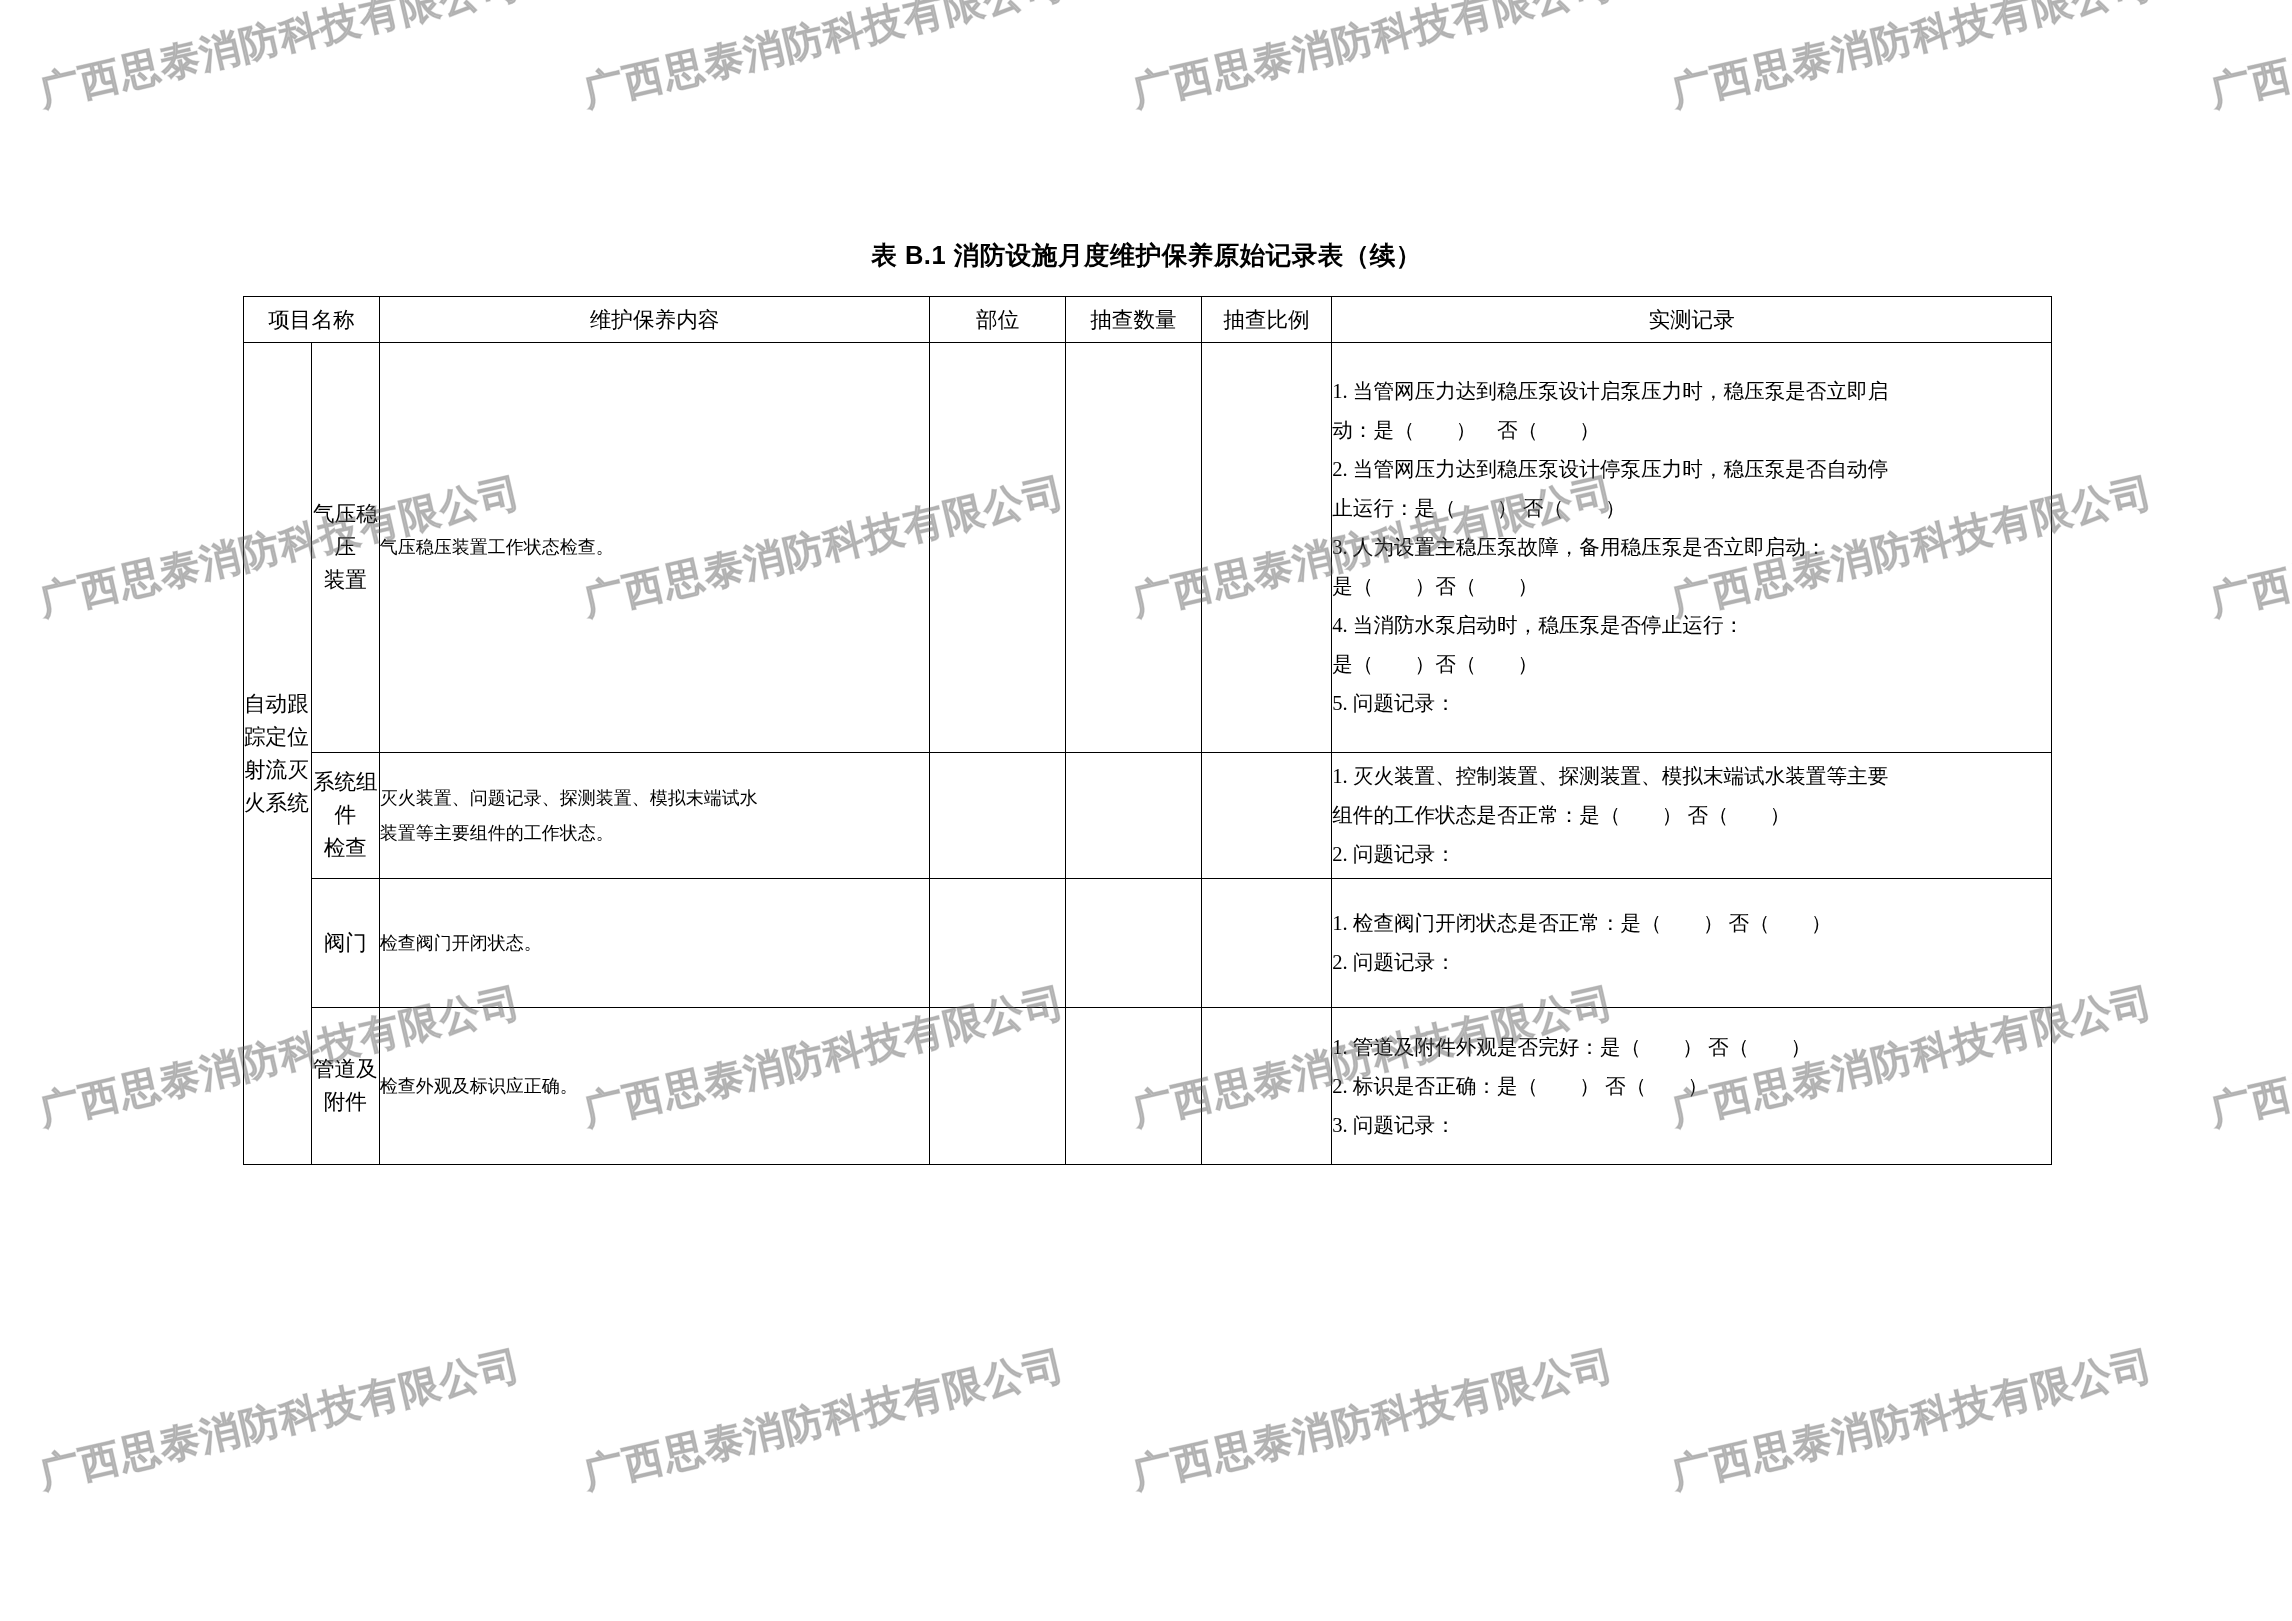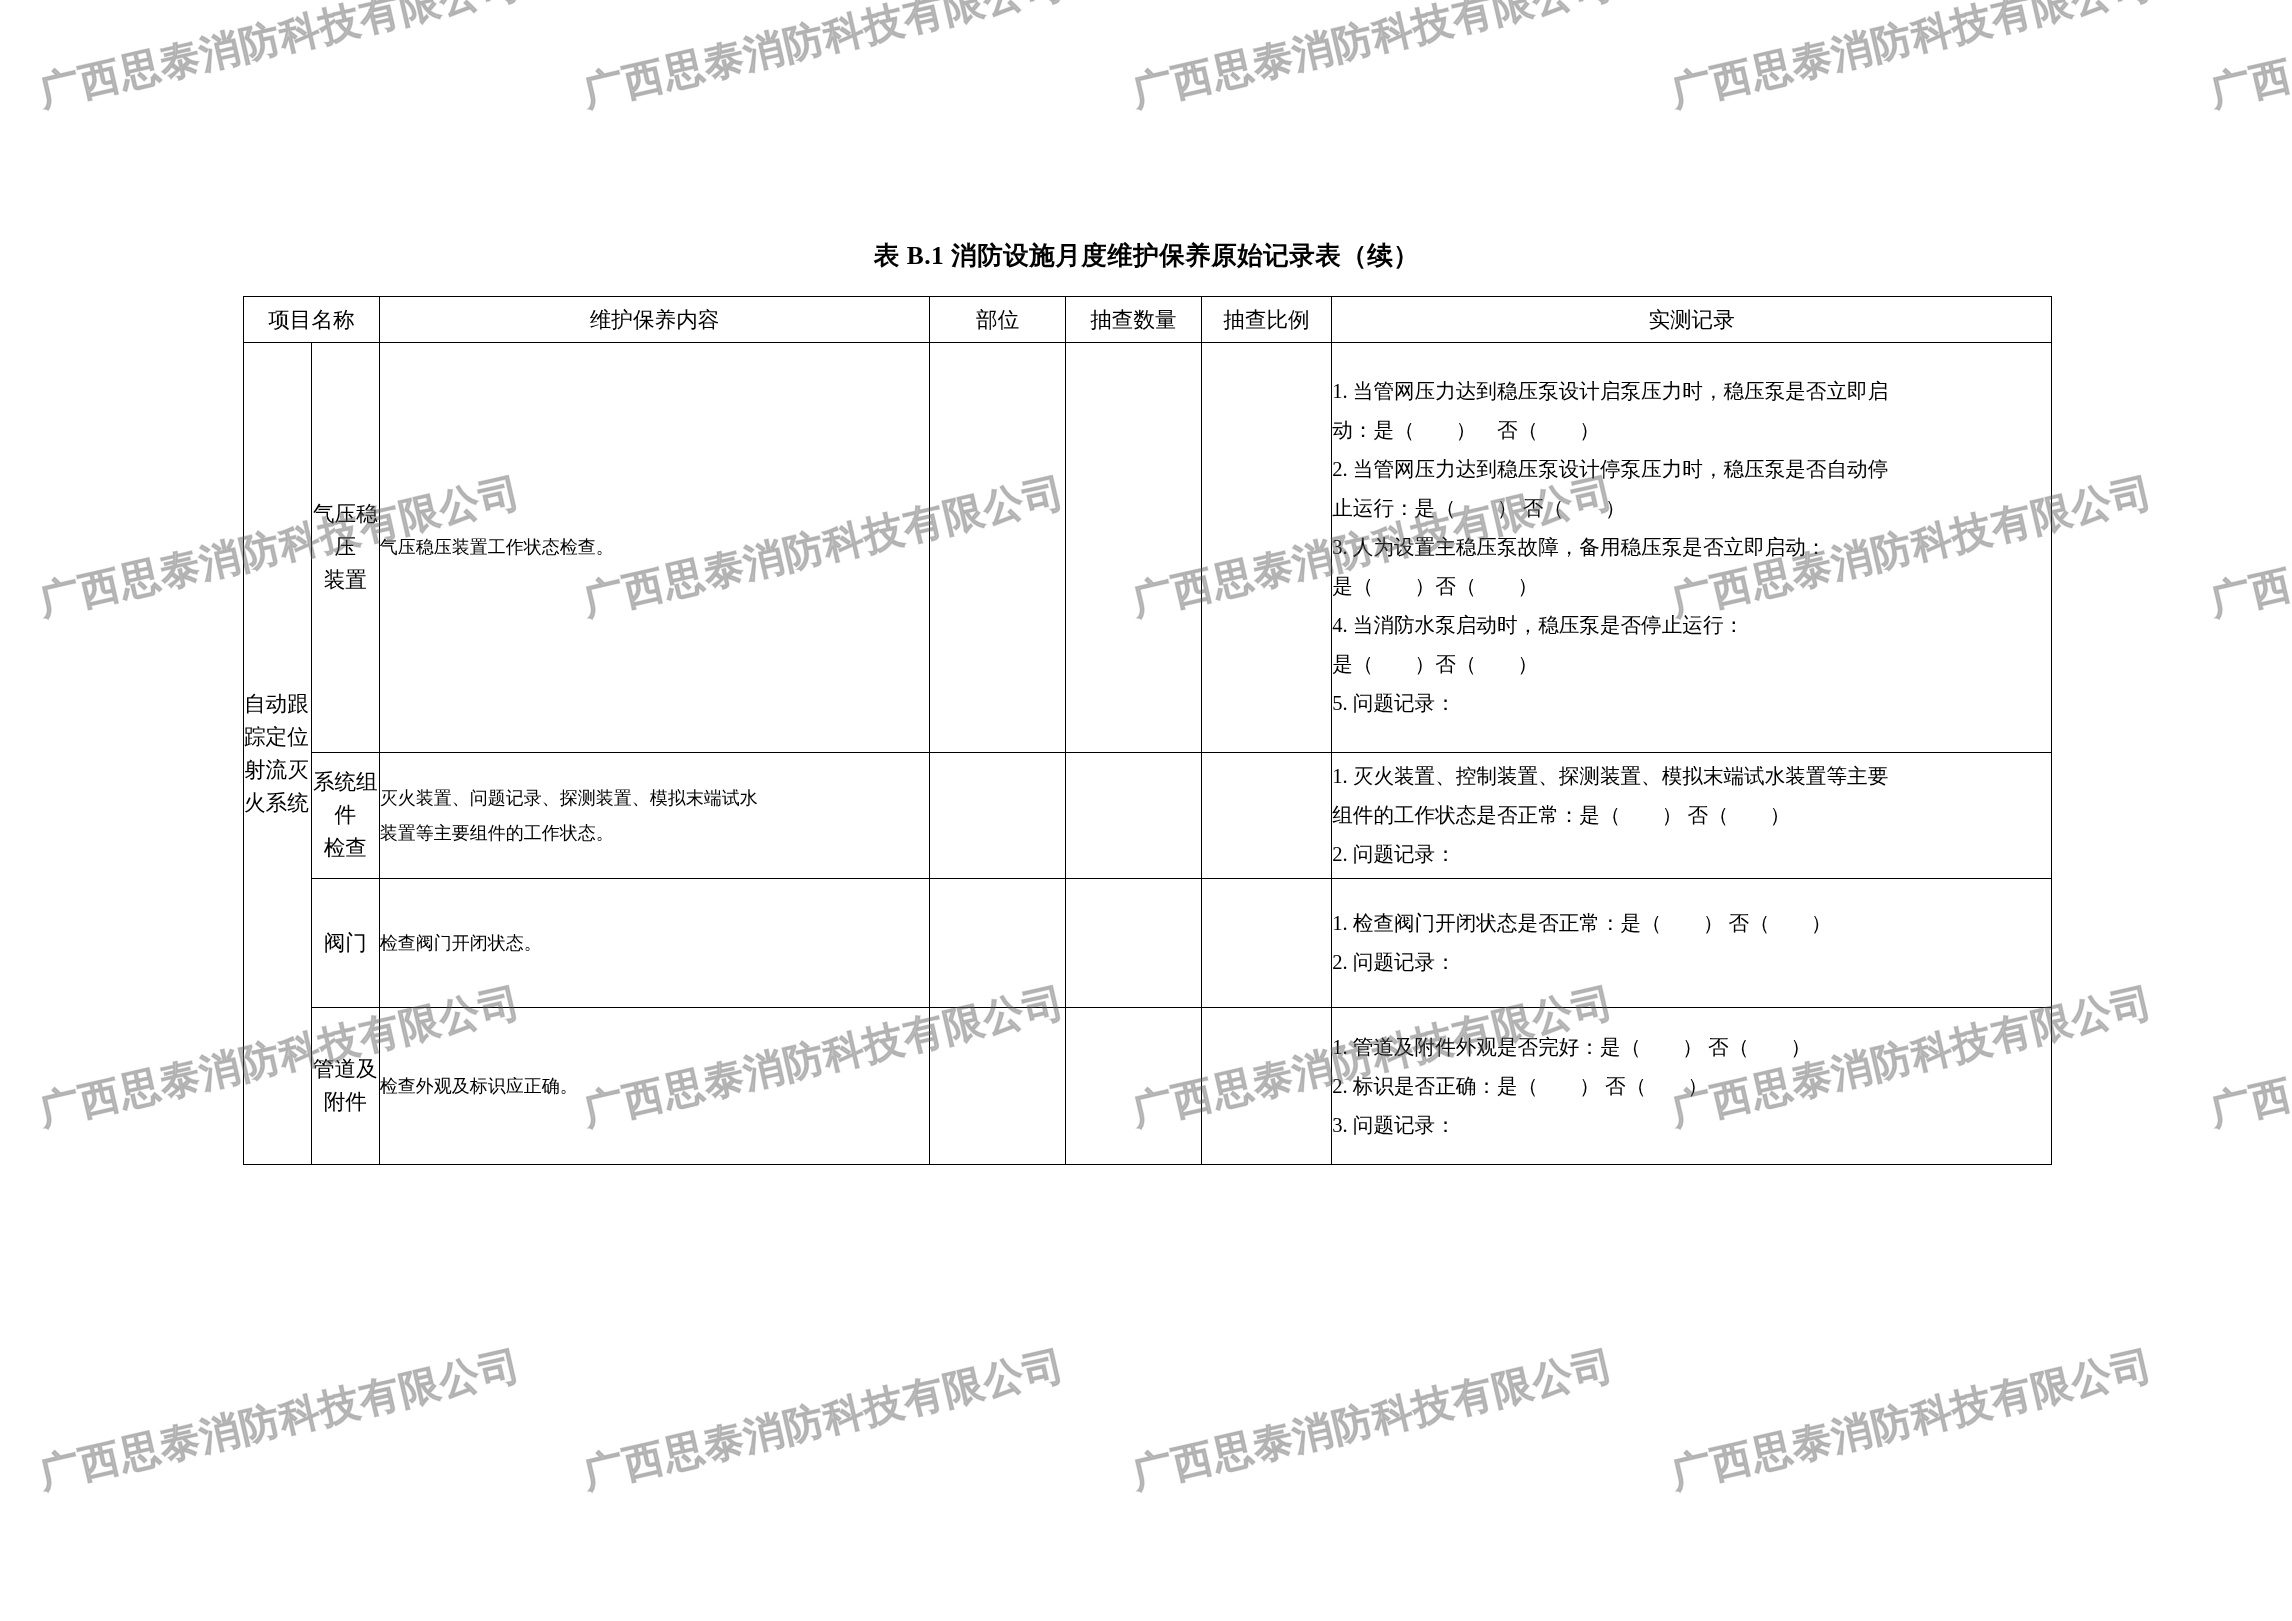--- a/index.html
+++ b/index.html
@@ -45,21 +45,21 @@
     height: 1621px;
     z-index: 1;
   }
 
   #doc-title {
     position: absolute;
     left: 0;
     top: 238px;
     width: 2293px;
     text-align: center;
-    font-family: Liberation Serif, serif;
+    font-family: Liberation Sans, sans-serif;
     font-weight: 700;
     font-size: 25.5px;
     letter-spacing: 0.5px;
   }
 
   #record-table {
     position: absolute;
     left: 243px;
     top: 296px;
     width: 1809px;

